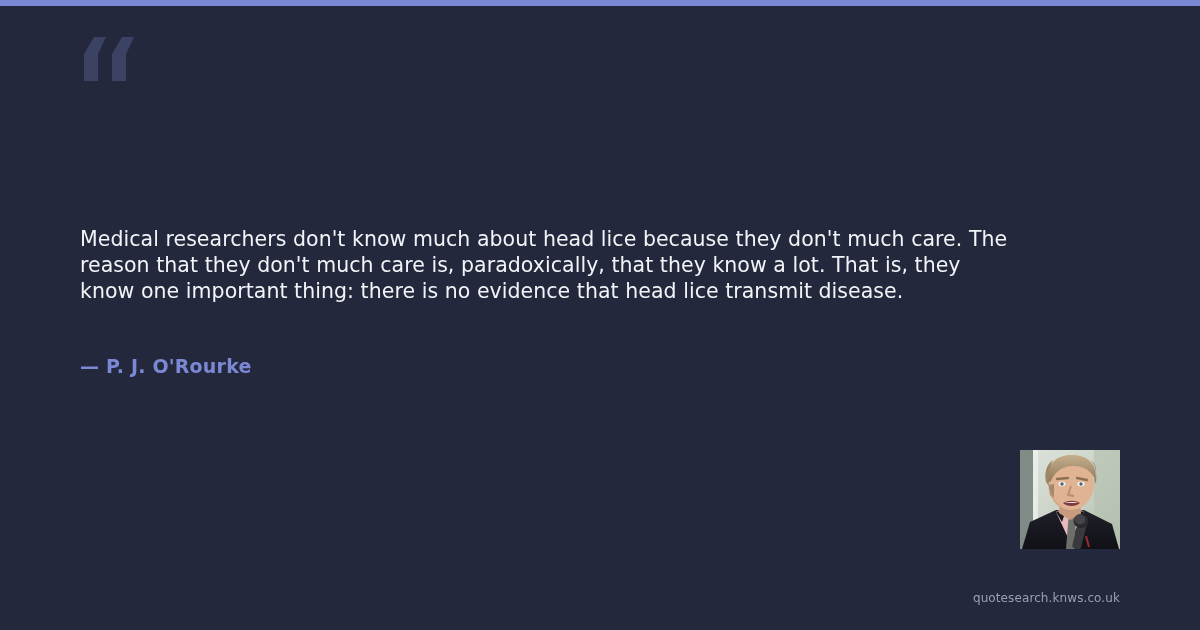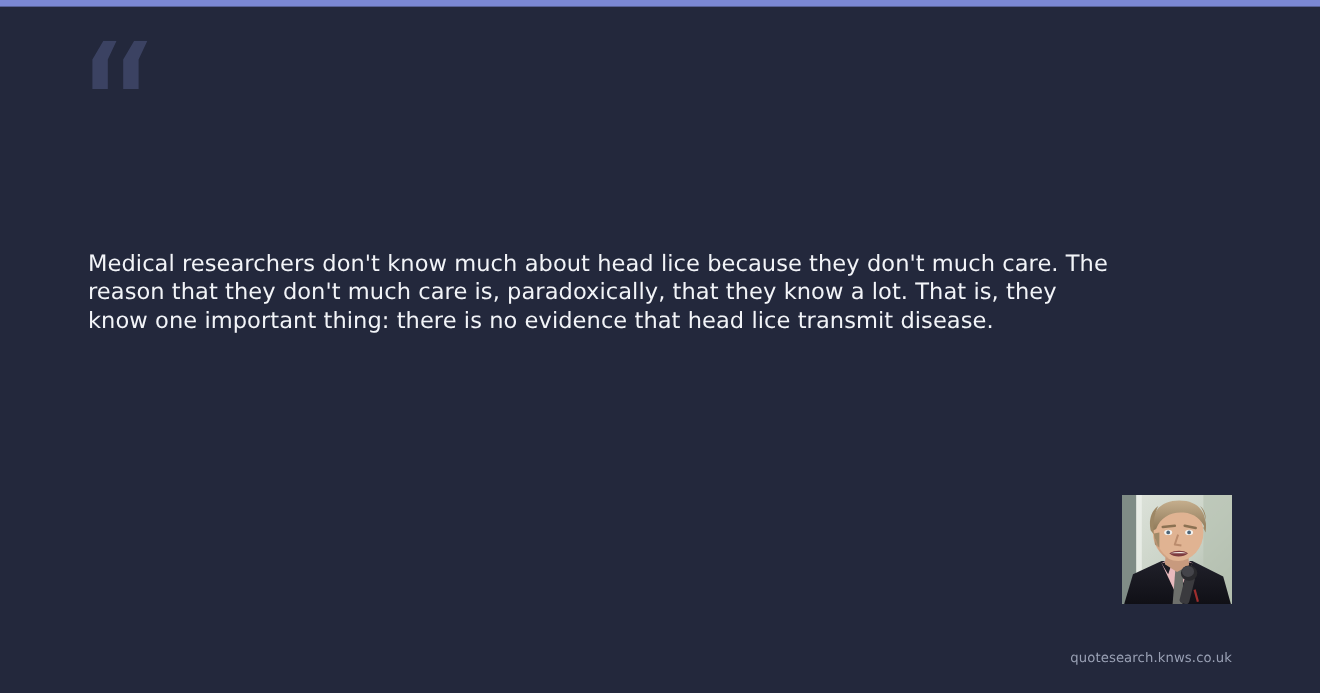--- a/index.html
+++ b/index.html
@@ -98,20 +98,21 @@
 
   <div class="quote-mark">
     <svg width="56" height="44" viewBox="0 0 56 44" xmlns="http://www.w3.org/2000/svg">
       <path d="M4 44 L4 17 L14 0 L26 0 L18 17 L18 44 Z" fill="#3b4262"></path>
       <path d="M32 44 L32 17 L42 0 L54 0 L46 17 L46 44 Z" fill="#3b4262"></path>
     </svg>
   </div>
 
   <div class="quote-text">Medical researchers don't know much about head lice because they don't much care. The reason that they don't much care is, paradoxically, that they know a lot. That is, they know one important thing: there is no evidence that head lice transmit disease.</div>
 
+  <div class="attribution">— P. J. O'Rourke</div>
 
   <div class="portrait">
     <svg width="100" height="99" viewBox="0 0 100 99" xmlns="http://www.w3.org/2000/svg">
       <defs>
         <linearGradient id="bgwall" x1="0" y1="0" x2="1" y2="1">
           <stop offset="0%" stop-color="#dfe4dc"></stop>
           <stop offset="55%" stop-color="#c9d2c6"></stop>
           <stop offset="100%" stop-color="#aab5a6"></stop>
         </linearGradient>
         <linearGradient id="suit" x1="0" y1="0" x2="0" y2="1">

